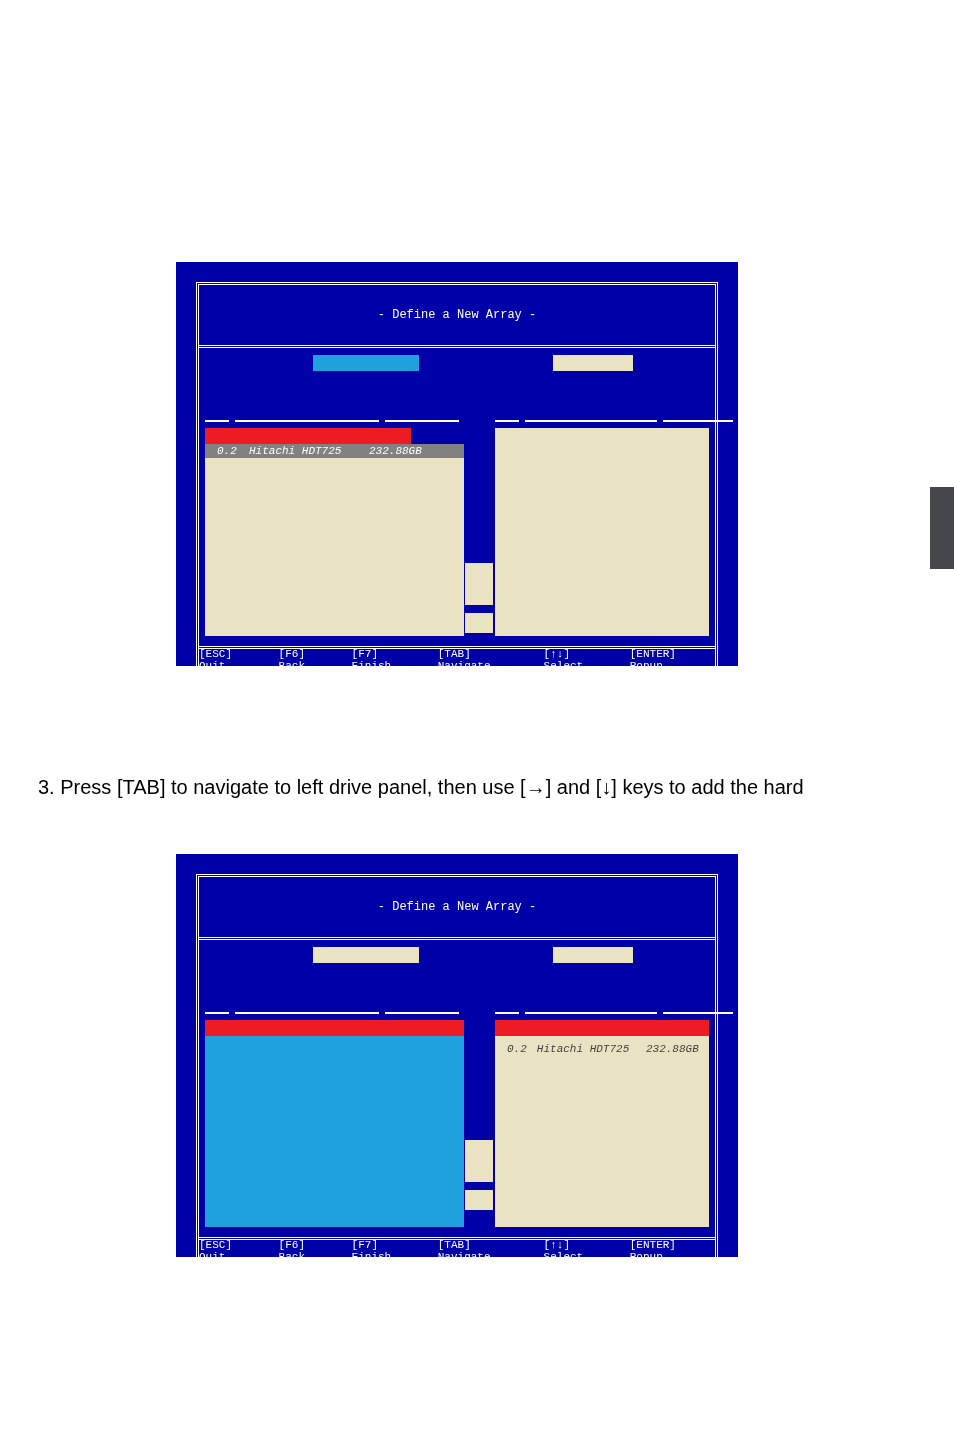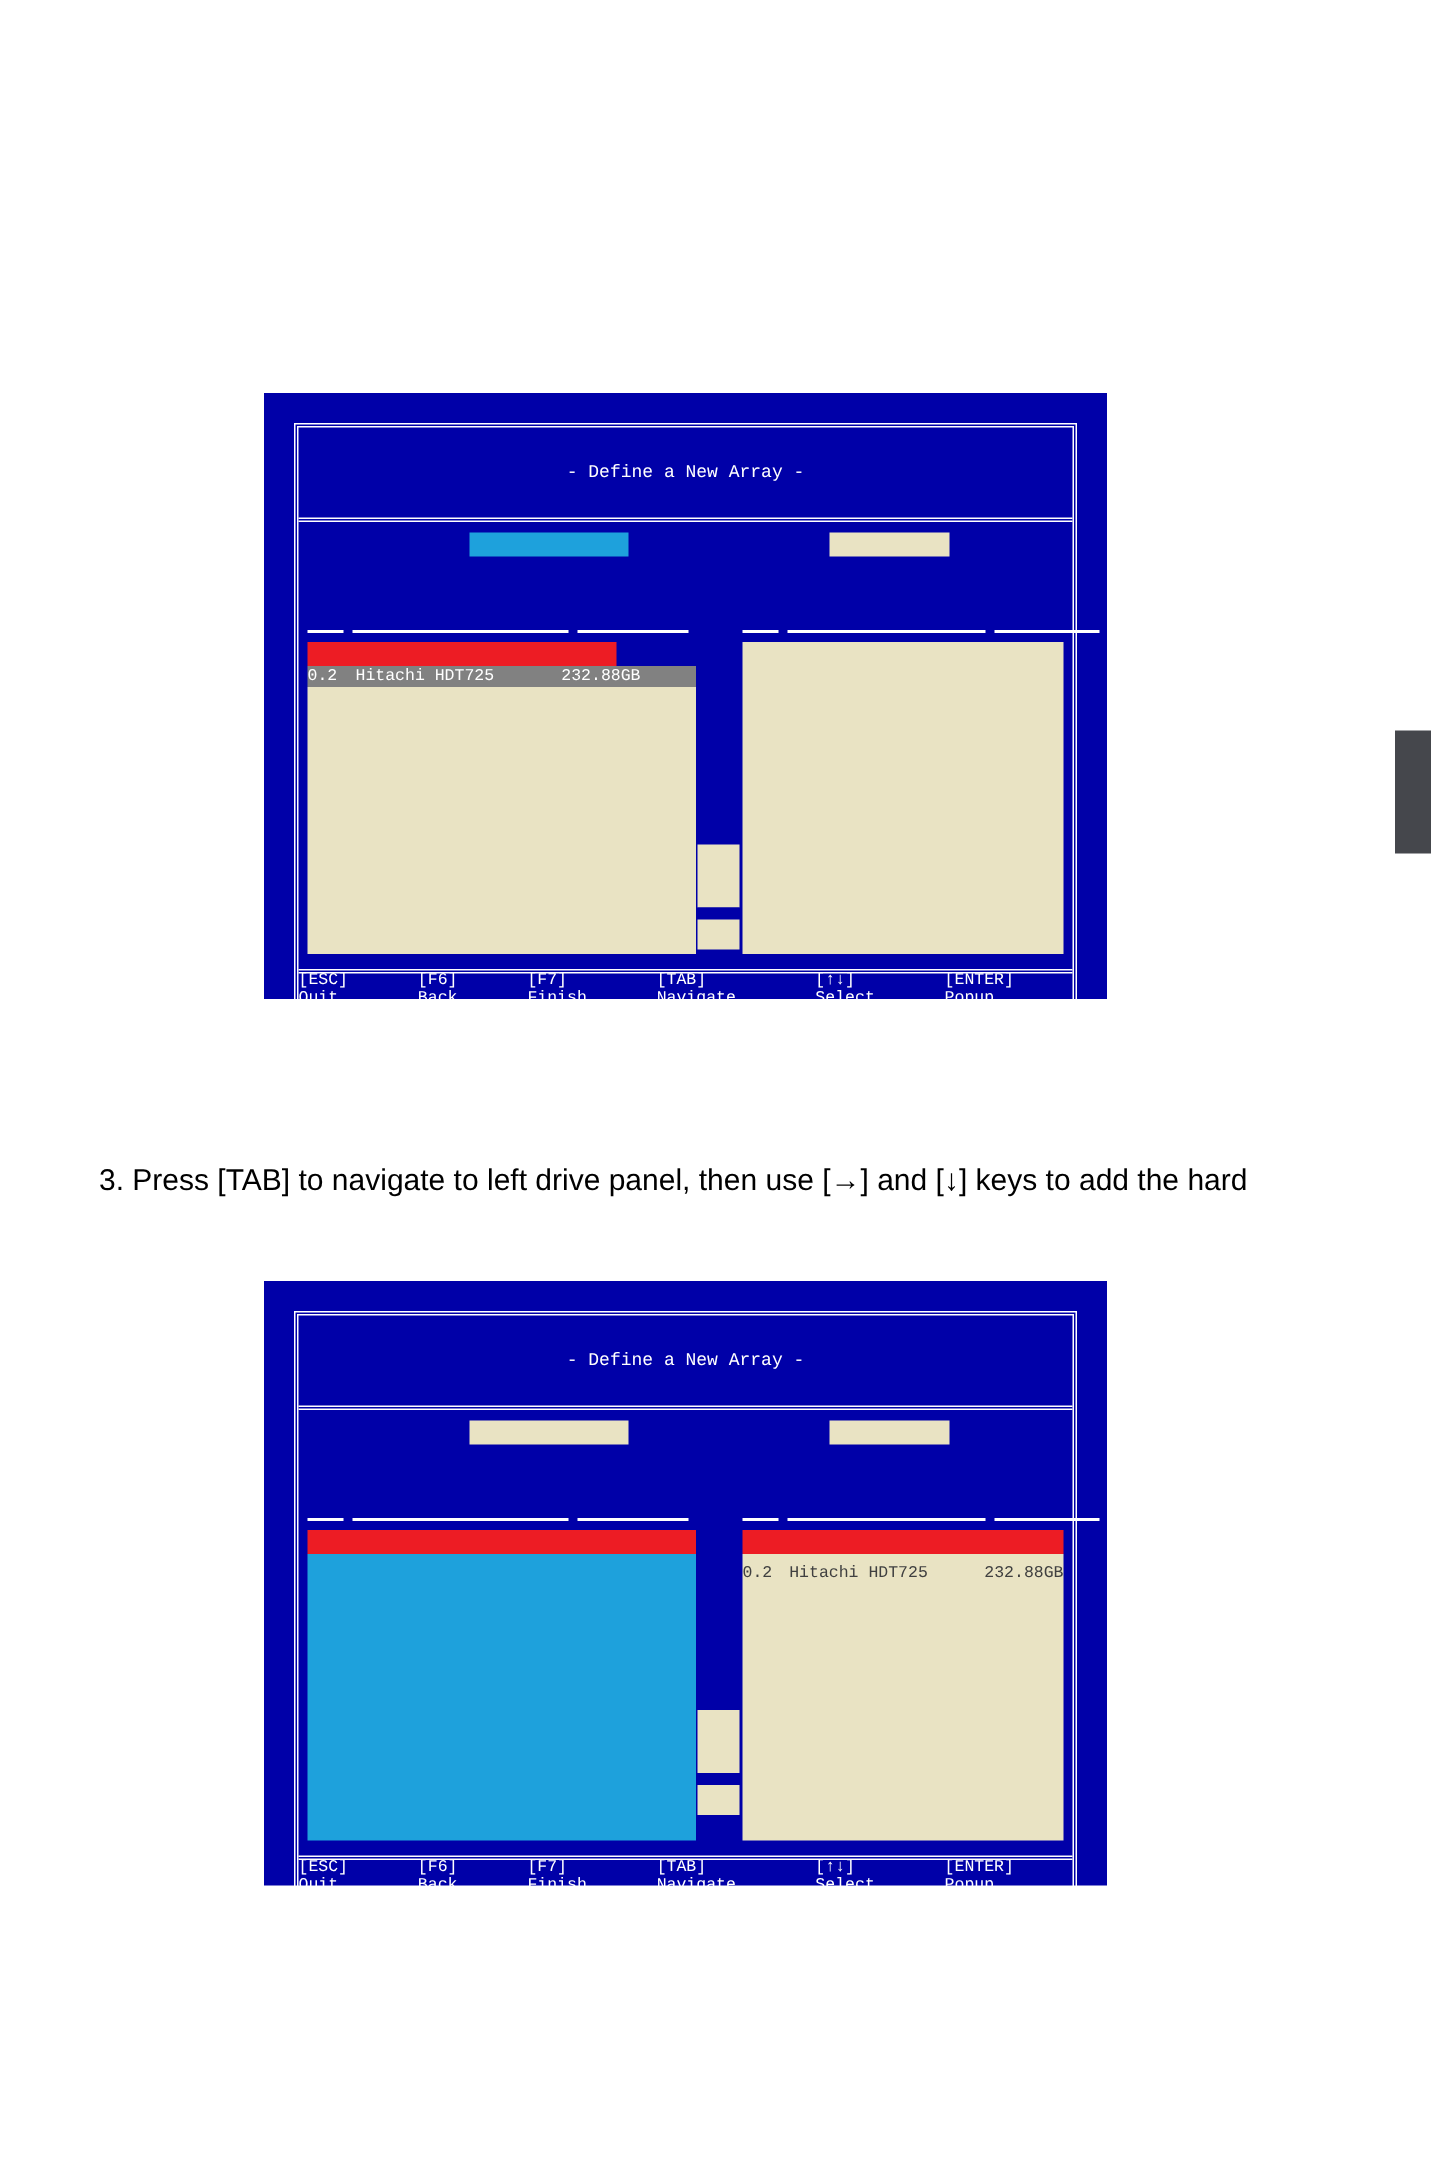--- a/index.html
+++ b/index.html
@@ -14,21 +14,21 @@
   .page-side-tab {
     position: absolute;
     right: 0;
     top: 487px;
     width: 24px;
     height: 82px;
     background: #45474c;
   }
   .instruction {
     position: absolute;
-    left: 66px;
+    left: 38px;
     top: 776px;
     font-size: 20px;
     color: #000;
     width: 850px;
   }
   .bios {
     position: absolute;
     left: 176px;
     width: 562px;
     background: #0000a8;
@@ -120,27 +120,28 @@
   .drive-line {
     position: absolute;
     left: 0;
     top: 16px;
     right: 0;
     height: 14px;
     display: flex;
     align-items: center;
     font-size: 11px;
     color: #ffffff;
-    padding-left: 0;
+    padding-left: 12px;
     gap: 10px;
+    font-style: italic;
   }
   .drive-line.hl { background: #818181; }
   .drive-line .port { width: 22px; }
   .drive-line .model { width: 110px; }
-  .drive-line .cap { width: 70px; text-align: right; }
+  .drive-line .cap { width: 70px; }
   .arrows-gap {
     position: absolute;
     left: 266px;
     width: 28px;
     top: 215px;
     height: 70px;
     display: flex;
     flex-direction: column;
   }
   .arrows-gap .sp1 { background: #e9e3c3; flex: 1; }

